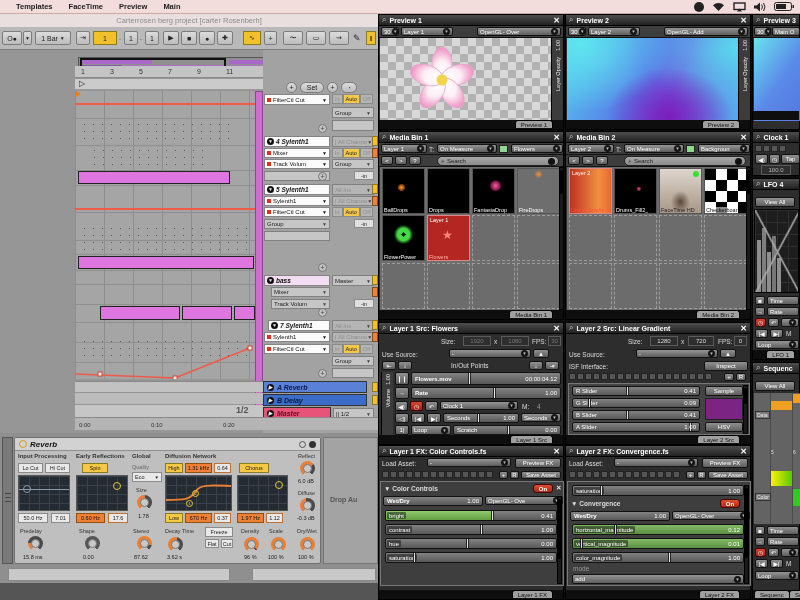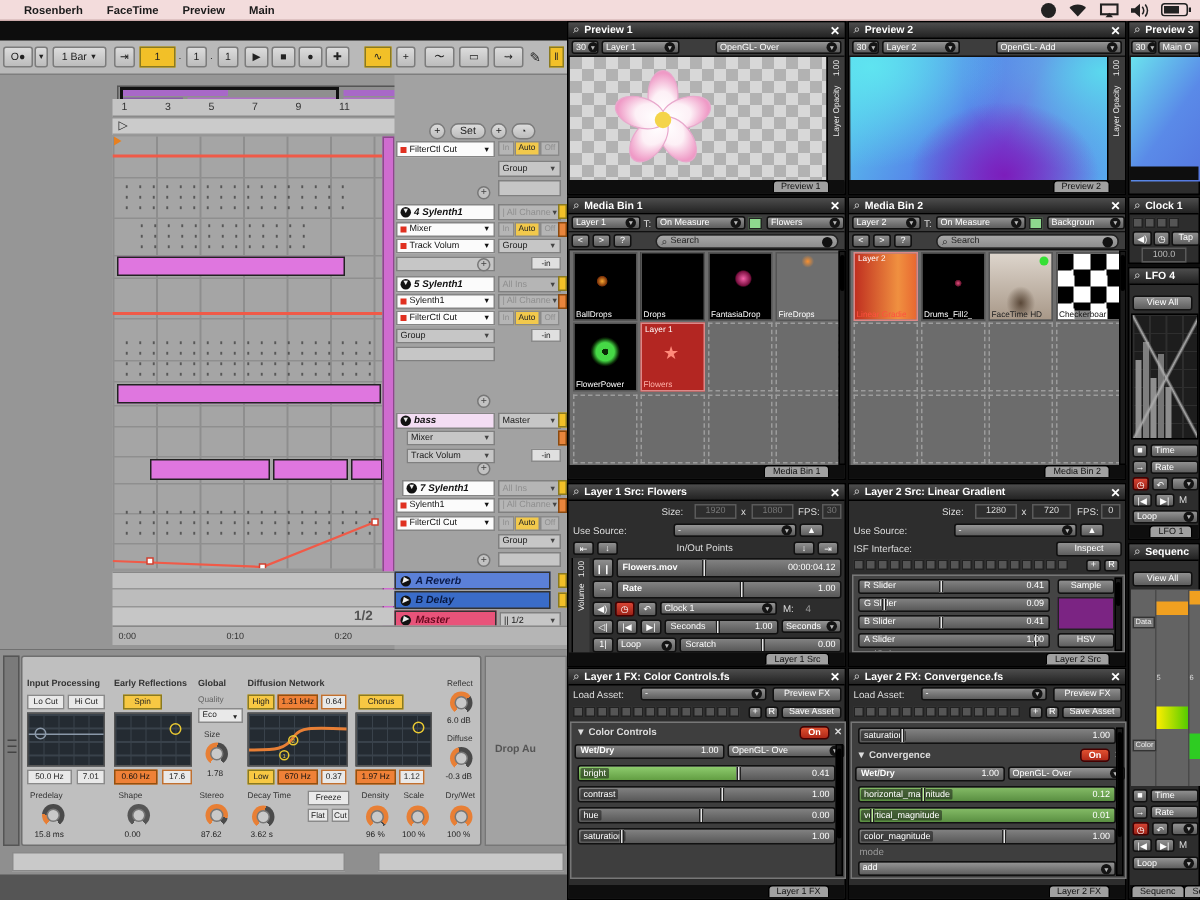--- a/index.html
+++ b/index.html
@@ -84,21 +84,21 @@
   .scroll{position:absolute;width:5px;background:#1a1a1a;border:1px solid #000}
   .scroll i{position:absolute;left:0;right:0;top:2px;height:24px;background:#000;border-radius:2px}
   .chip{position:absolute;background:#7a7a7a;border:1px solid #333;color:#eee;font-size:5px;padding:0 1px;line-height:6px}
 </style>
 </head>
 <body>
 
 <div class="screen">
 
   <div class="a menubar">
-    <span class="mitem">Rosenberh</span>
+    <span class="mitem">Templates</span>
     <span class="mitem">FaceTime</span>
     <span class="mitem">Preview</span>
     <span class="mitem">Main</span>
     <span class="micons">
       <span style="width:10px;height:10px;border-radius:50%;background:#222;display:inline-block"></span>
       <svg width="13" height="10" viewBox="0 0 13 10">
           <path d="M6.5 9 L1 3.2 A8 8 0 0 1 12 3.2 Z" fill="#222"></path>
         </svg>
       <svg width="13" height="10" viewBox="0 0 13 10">
           <rect x="1" y="1" width="11" height="6.5" fill="none" stroke="#222" stroke-width="1.4"></rect>
@@ -109,20 +109,23 @@
           <path d="M7.5 2.5 q2 2.5 0 5 M9.5 1 q3 4 0 8" stroke="#222" fill="none" stroke-width="1"></path>
         </svg>
       <svg width="20" height="9" viewBox="0 0 20 9">
           <rect x="0.5" y="0.5" width="17" height="8" rx="2" fill="none" stroke="#222"></rect>
           <rect x="2" y="2" width="10" height="5" fill="#222"></rect>
           <rect x="18.5" y="3" width="1.5" height="3" fill="#222"></rect>
         </svg>
     </span>
   </div>
 
+  <div class="a atitle">
+      <span>Carterrosen berg project   [carter Rosenberh]</span>
+    </div>
 
   <div class="a transport">
     <div class="abtn" style="left:2px;top:4px;width:20px;height:14px">O●</div>
     <div class="abtn" style="left:23px;top:4px;width:9px;height:14px;font-size:5px">▼</div>
     <div class="abtn" style="left:35px;top:4px;width:36px;height:14px"><span>1 Bar</span>&nbsp;<span style="font-size:5px">▼</span></div>
     <div class="abtn" style="left:76px;top:4px;width:14px;height:14px">⇥</div>
     <div class="ybox" style="left:93px;top:4px;width:24px;height:14px">
         <span>1</span>
       </div>
     <div class="a" style="left:119px;top:7px;font-size:7px;color:#333">.</div>
@@ -394,20 +397,28 @@
   </div>
 
   <div class="a devarea"></div>
   <div class="a" style="left:2px;top:437px;width:11px;height:127px;background:#7a7a7a;border:1px solid #555">
     <div class="a" style="left:2px;top:55px;width:6px;height:1px;background:#444"></div>
     <div class="a" style="left:2px;top:59px;width:6px;height:1px;background:#444"></div>
     <div class="a" style="left:2px;top:63px;width:6px;height:1px;background:#444"></div>
   </div>
 
   <div class="a device">
+    <div class="devtitle">
+      <span style="width:8px;height:8px;border-radius:50%;border:1.5px solid #d8a020;display:inline-block"></span>
+      <span>Reverb</span>
+      <span style="margin-left:auto;display:flex;gap:3px">
+        <span style="width:7px;height:7px;border-radius:50%;border:1px solid #555;display:inline-block"></span>
+        <span style="width:7px;height:7px;border-radius:50%;background:#333;display:inline-block"></span>
+      </span>
+    </div>
 
     <div class="seclbl" style="left:3px;top:15px">Input Processing</div>
     <div class="wbtn" style="left:3px;top:25px;width:25px;height:10px">Lo Cut</div>
     <div class="wbtn" style="left:30px;top:25px;width:25px;height:10px">Hi Cut</div>
     <div class="xy" style="left:3px;top:37px;width:52px;height:36px">
       <div class="a" style="left:0;top:13px;width:52px;height:1px;background:#8a98a8"></div>
       <div class="a" style="left:4px;top:9px;width:8px;height:8px;border:1.5px solid #8a98a8;border-radius:50%"></div>
     </div>
     <div class="wbtn" style="left:3px;top:75px;width:30px;height:10px">50.0 Hz</div>
     <div class="wbtn" style="left:36px;top:75px;width:19px;height:10px">7.01</div>

